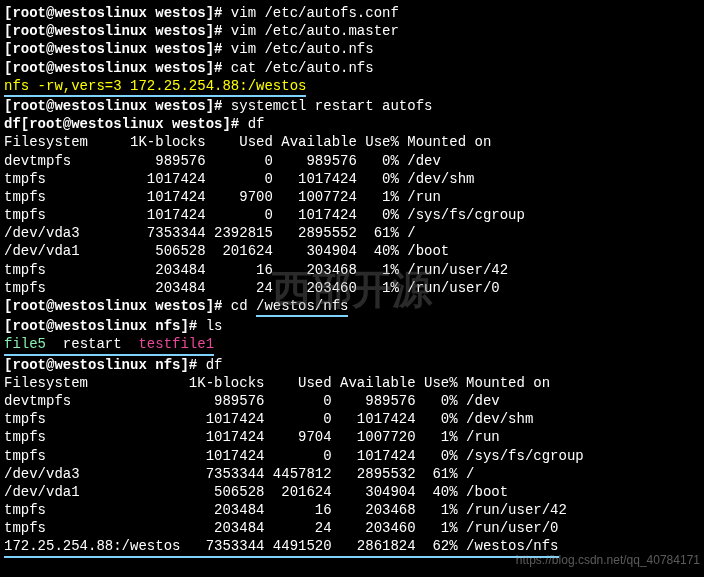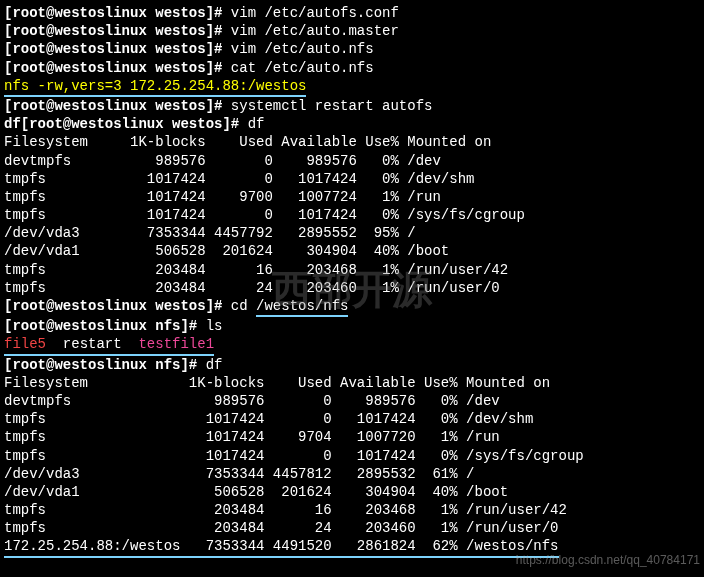--- a/index.html
+++ b/index.html
@@ -23,21 +23,21 @@
       white-space: pre;
     }
     .prompt-bracket {
       color: #ffffff;
       font-weight: bold;
     }
     .yellow {
       color: #ffff00;
     }
     .cyan {
-      color: #ef4444;
+      color: #86efac;
     }
     .green {
       color: #ec4899;
     }
     .red-underline {
       border-bottom: 2px solid #7dd3fc;
       display: inline-block;
     }
     .watermark {
       position: absolute;
@@ -70,21 +70,21 @@
 <div class="line"><span class="prompt-bracket">[root@westoslinux westos]# </span><span>vim /etc/auto.nfs</span></div>
 <div class="line"><span class="prompt-bracket">[root@westoslinux westos]# </span><span>cat /etc/auto.nfs</span></div>
 <div class="line"><span class="yellow red-underline">nfs -rw,vers=3 </span><span class="yellow red-underline">172.25.254.88:/westos</span></div>
 <div class="line"><span class="prompt-bracket">[root@westoslinux westos]# </span><span>systemctl restart autofs</span></div>
 <div class="line"><span class="prompt-bracket">df[root@westoslinux westos]# </span><span>df</span></div>
 <div class="line">Filesystem     1K-blocks    Used Available Use% Mounted on</div>
 <div class="line">devtmpfs          989576       0    989576   0% /dev</div>
 <div class="line">tmpfs            1017424       0   1017424   0% /dev/shm</div>
 <div class="line">tmpfs            1017424    9700   1007724   1% /run</div>
 <div class="line">tmpfs            1017424       0   1017424   0% /sys/fs/cgroup</div>
-<div class="line">/dev/vda3        7353344 4457792   2895552  95% /</div>
+<div class="line">/dev/vda3        7353344 2392815   2895552  61% /</div>
 <div class="line">/dev/vda1         506528  201624    304904  40% /boot</div>
 <div class="line">tmpfs             203484      16    203468   1% /run/user/42</div>
 <div class="line">tmpfs             203484      24    203460   1% /run/user/0</div>
 <div class="line"><span class="prompt-bracket">[root@westoslinux westos]# </span><span>cd </span><span class="red-underline">/westos/nfs</span></div>
 <div class="line"><span class="prompt-bracket">[root@westoslinux nfs]# </span><span>ls</span></div>
 <div class="line"><span class="cyan red-underline">file5</span><span class="red-underline">  </span><span class="red-underline">restart</span><span class="red-underline">  </span><span class="green red-underline">testfile1</span></div>
 <div class="line"><span class="prompt-bracket">[root@westoslinux nfs]# </span><span>df</span></div>
 <div class="line">Filesystem            1K-blocks    Used Available Use% Mounted on</div>
 <div class="line">devtmpfs                 989576       0    989576   0% /dev</div>
 <div class="line">tmpfs                   1017424       0   1017424   0% /dev/shm</div>

